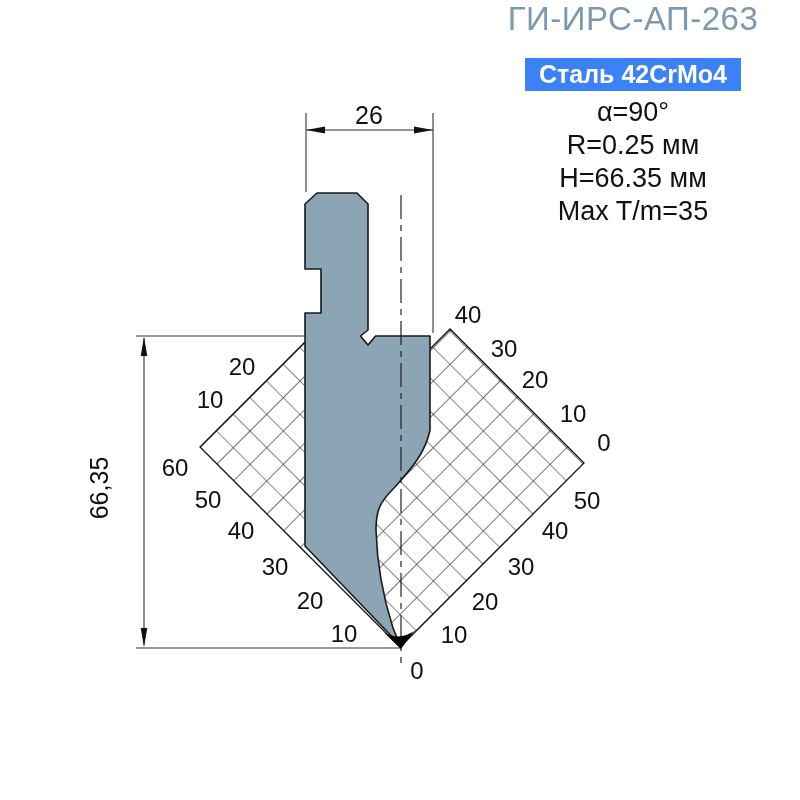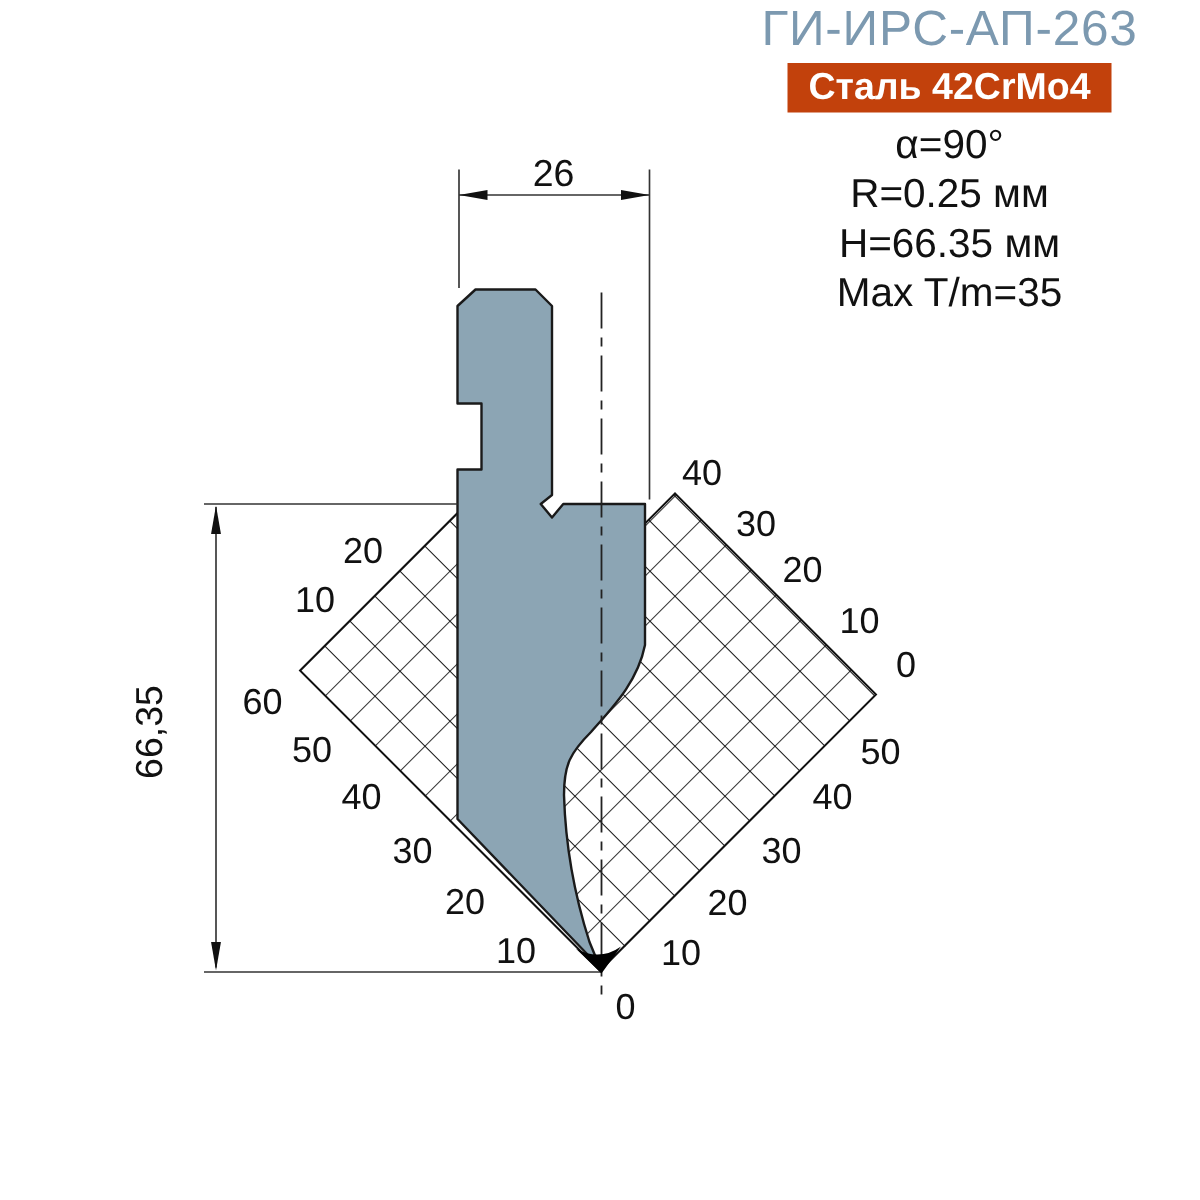--- a/index.html
+++ b/index.html
@@ -1,21 +1,21 @@
 <!DOCTYPE html>
 <html><head>
 <meta charset="utf-8">
 <style>
   html,body{margin:0;padding:0;background:#fff;}
   .stage{position:relative;width:800px;height:800px;background:#fff;overflow:hidden;
          font-family:"Liberation Sans",sans-serif;border-radius:12px;}
   .drawing{position:absolute;left:0;top:0;}
   .header{position:absolute;left:446px;top:0;width:374px;text-align:center;}
   .title{font-size:33px;line-height:38px;color:#7C99B0;letter-spacing:.5px;}
-  .badge{display:inline-block;margin-top:4px;padding:2px 14px;background:#c2410c;
+  .badge{display:inline-block;margin-top:20px;padding:2px 14px;background:#3b82f6;
          color:#fff;font-weight:bold;font-size:25px;line-height:29px;}
   .specs{margin-top:5px;color:#111;font-size:27px;line-height:33px;}
   svg text{font-family:"Liberation Sans",sans-serif;fill:#111;}
   .scale-num{font-size:24px;}
   .dim-num{font-size:25px;}
 </style>
 </head>
 <body>
 
 <div class="stage">

